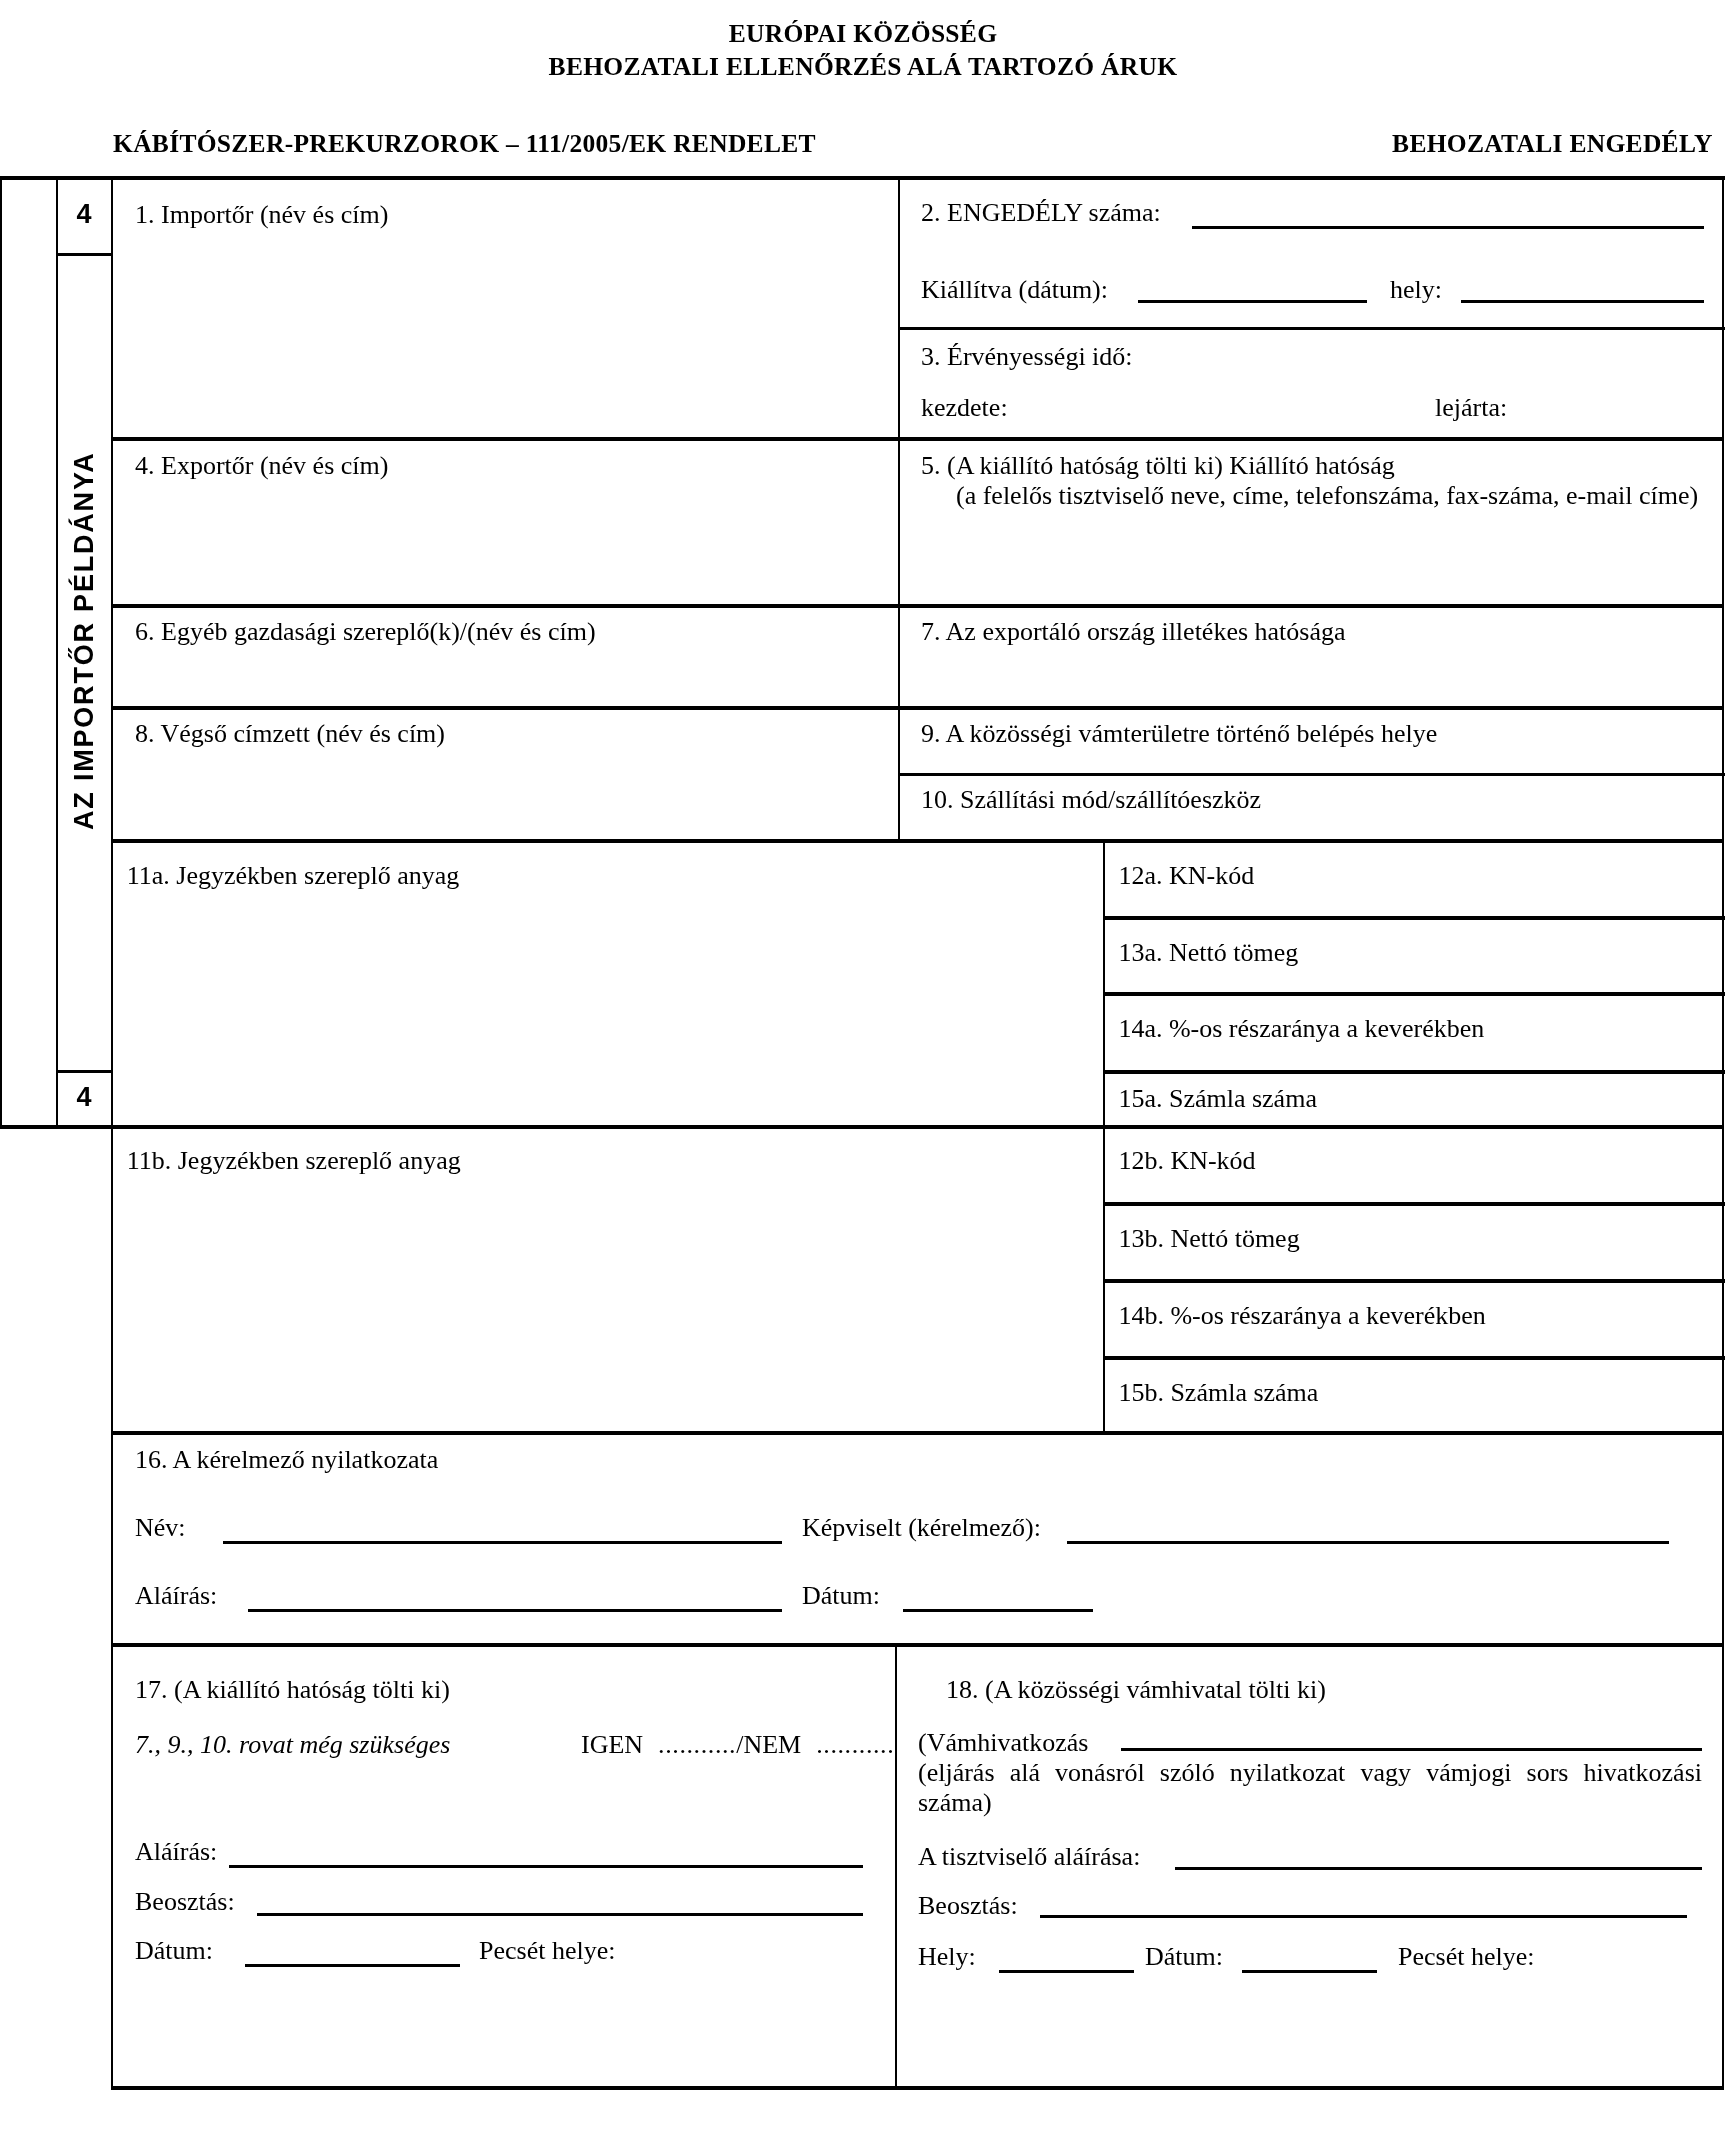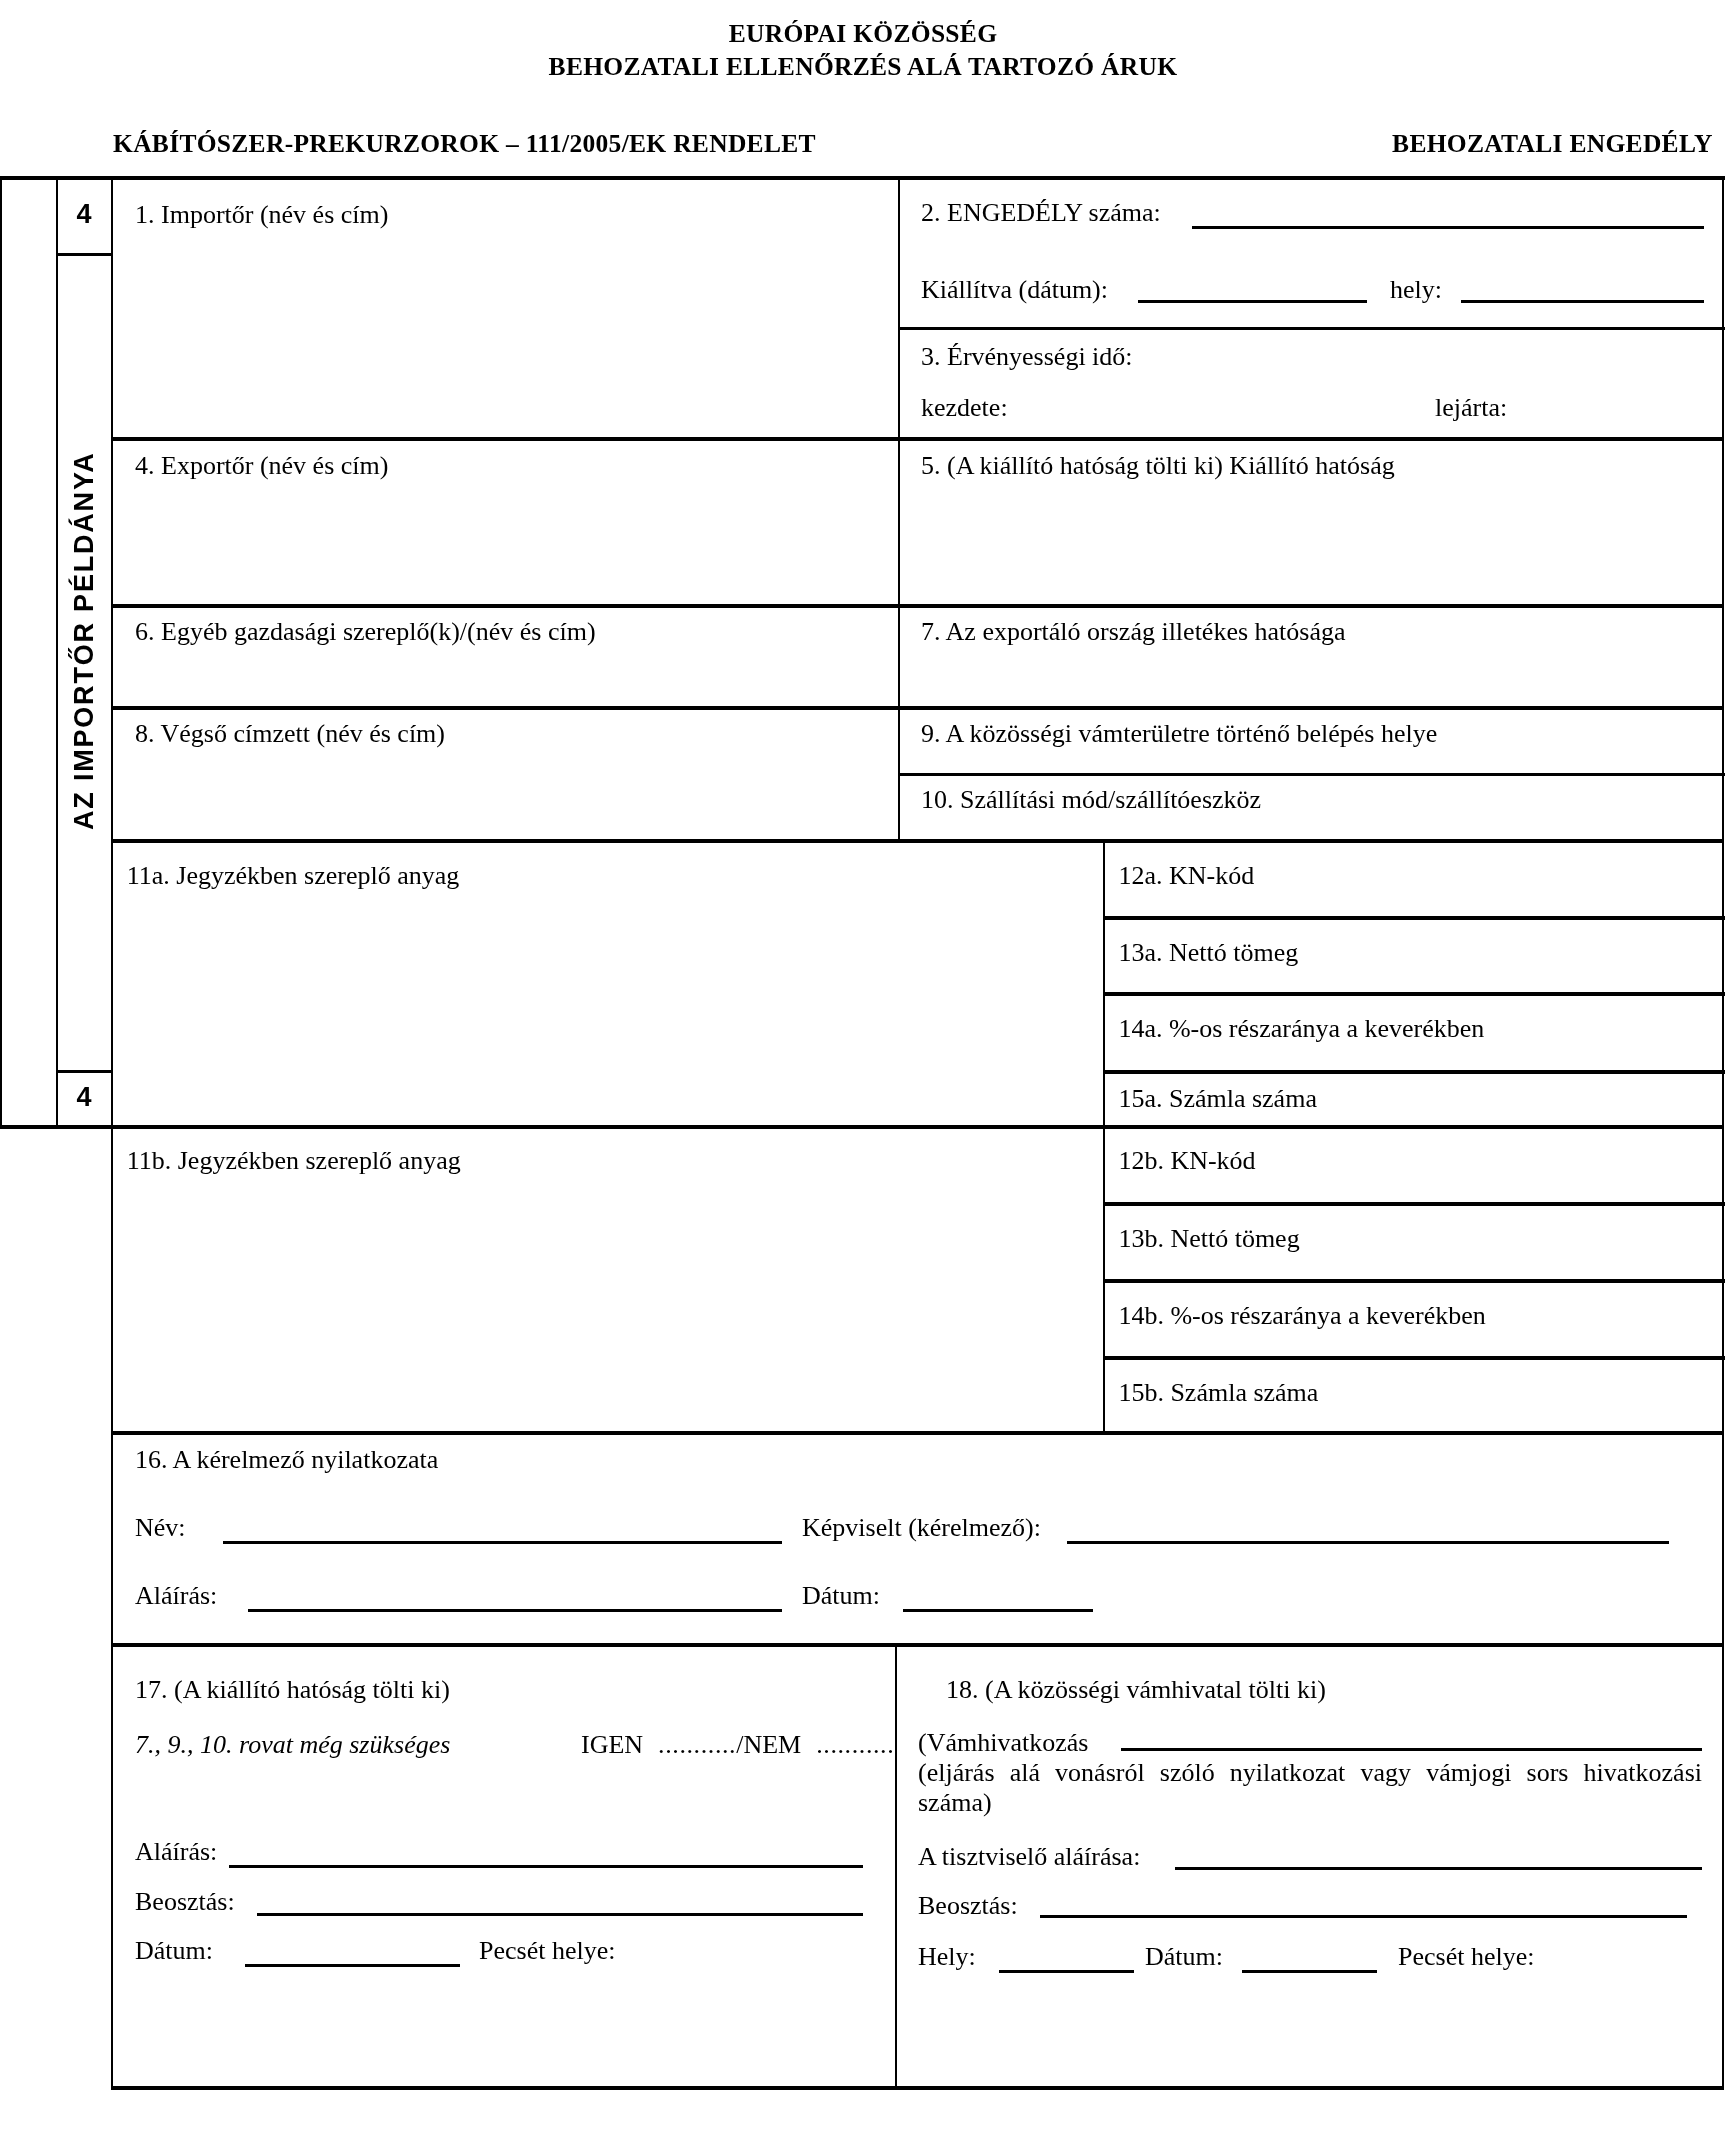--- a/index.html
+++ b/index.html
@@ -85,20 +85,21 @@
 <div class="lbl" style="left:921px; top:342px;">3. Érvényességi idő:</div>
 <div class="lbl" style="left:921px; top:393px;">kezdete:</div>
 <div class="lbl" style="left:1435px; top:393px;">lejárta:</div>
 
 <div class="field" style="left:114px; top:441px; width:783px; height:163px;">
   <div class="lbl" style="left:21px; top:9.7px;">4. Exportőr (név és cím)</div>
 </div>
 
 <div class="field" style="left:900px; top:441px; width:821px; height:163px;">
   <div class="lbl" style="left:21px; top:9.7px;">5. (A kiállító hatóság tölti ki) Kiállító hatóság</div>
+  <div class="lbl wrap" style="left:56px; top:40px; width:747px; text-align:justify;">(a felelős tisztviselő neve, címe, telefonszáma, fax-száma, e-mail címe)</div>
 </div>
 
 <div class="field" style="left:114px; top:608px; width:783px; height:97px;">
   <div class="lbl" style="left:21px; top:9px;text-align:right;">6. Egyéb gazdasági szereplő(k)/(név és cím)</div>
 </div>
 
 <div class="field" style="left:900px; top:608px; width:821px; height:97px;">
   <div class="lbl" style="left:21px; top:9px;">7. Az exportáló ország illetékes hatósága</div>
 </div>
 

